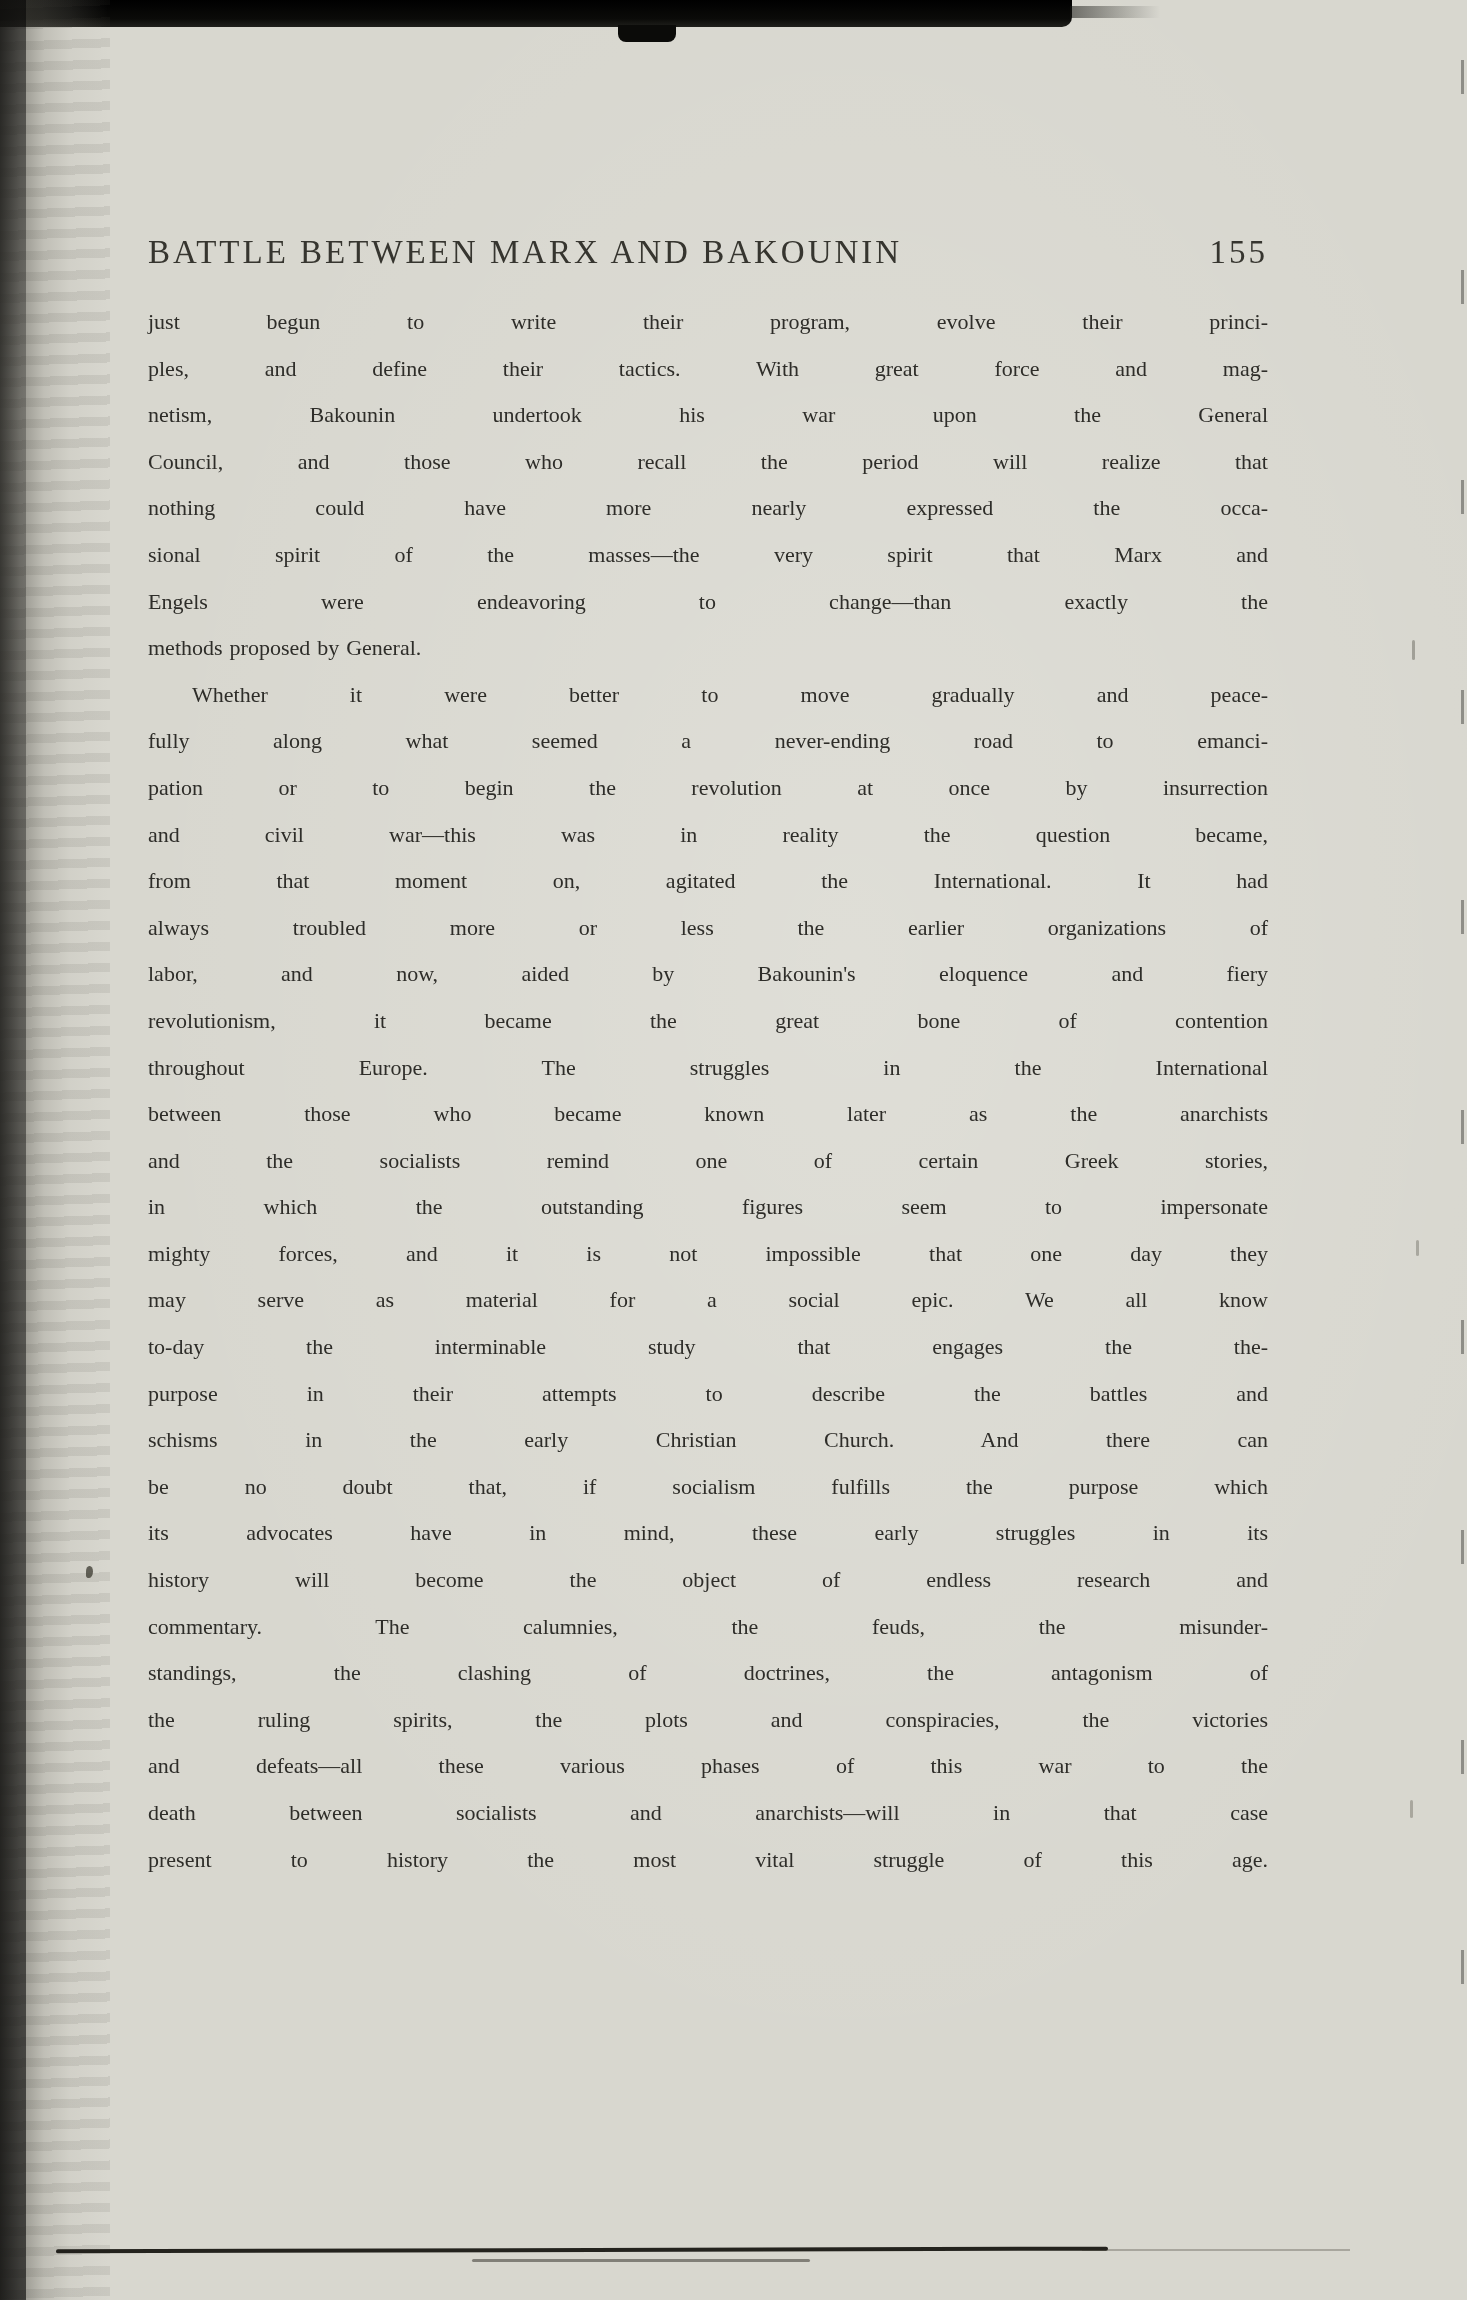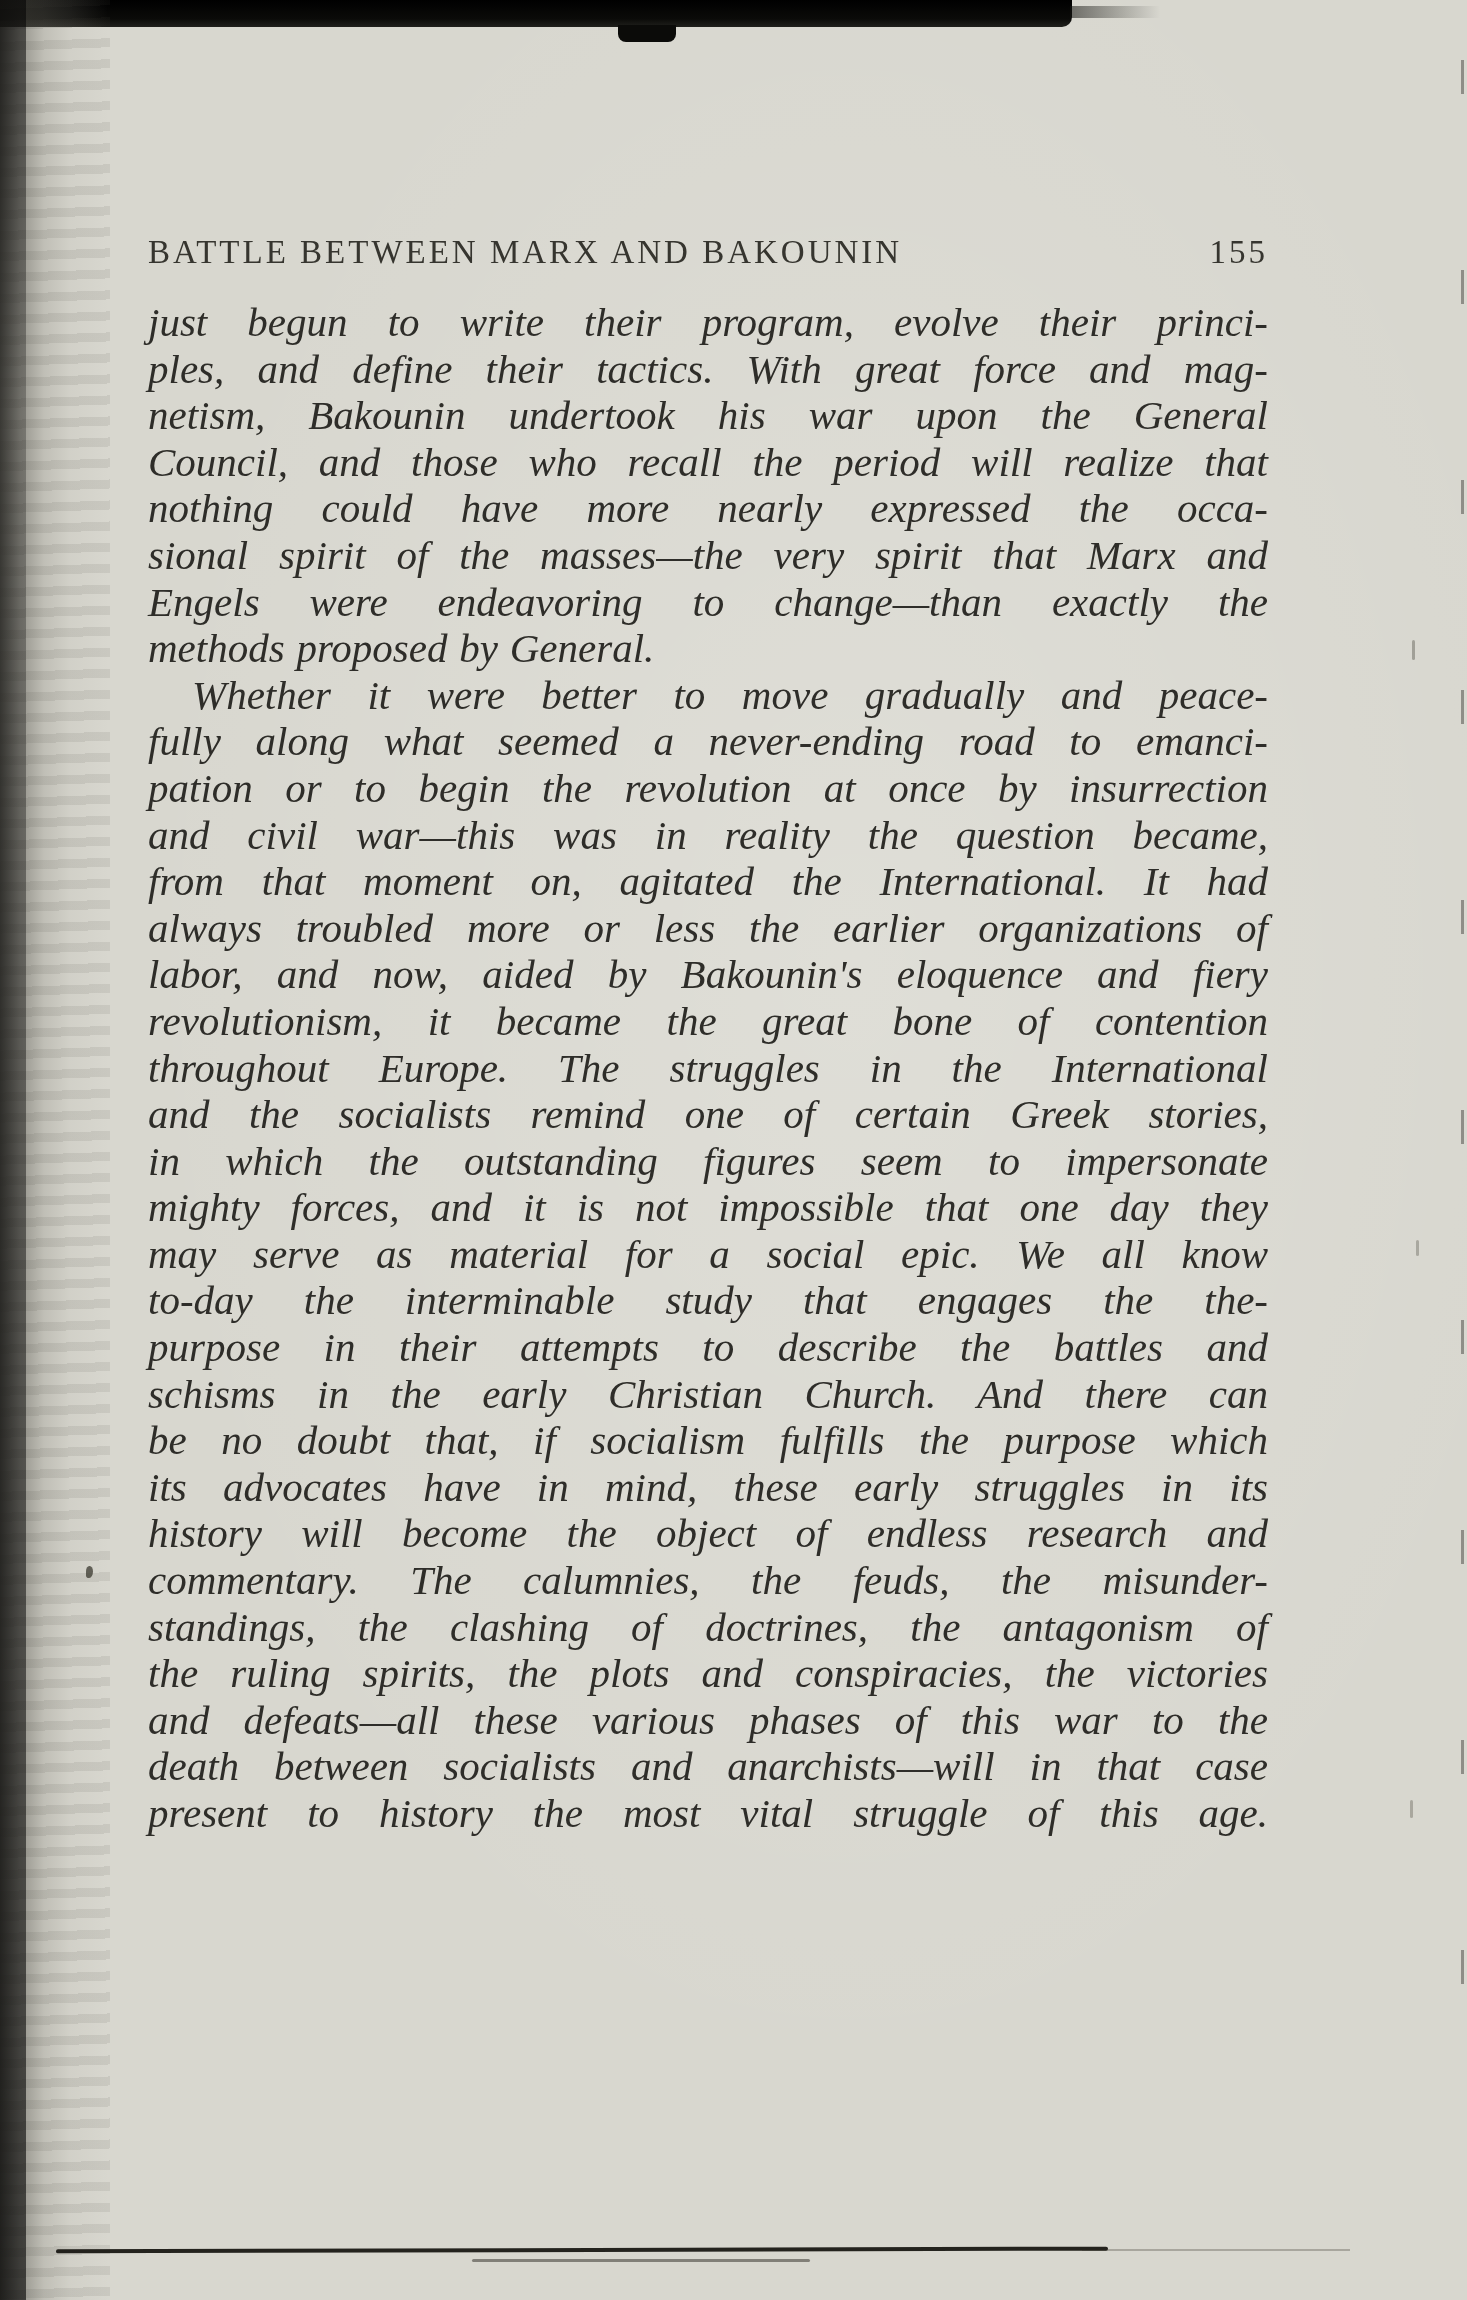--- a/index.html
+++ b/index.html
@@ -77,23 +77,22 @@
 
   
   .running-header{
     position:absolute;left:148px;top:234px;width:1120px;
     display:flex;justify-content:space-between;align-items:baseline;gap:38px;
     font-size:33px;letter-spacing:3px;color:#36352f;
     white-space:nowrap;
   }
   .page-body{
     position:absolute;left:148px;top:299px;width:1120px;
-    font-size:41px;line-height:46.6px;
+    font-size:22px;line-height:46.6px;
     word-spacing:1.5px;
-    font-style:italic;
   }
   .paragraph{margin:0;}
   .line{
     text-align:justify;
     text-align-last:justify;
     white-space:normal;
   }
   .line.no-just{text-align-last:left;}
   .line.indent{text-indent:44px;}
 </style>
@@ -132,20 +131,21 @@
       <div class="paragraph">
         <div class="line indent">Whether it were better to move gradually and peace-</div>
         <div class="line">fully along what seemed a never-ending road to emanci-</div>
         <div class="line">pation or to begin the revolution at once by insurrection</div>
         <div class="line">and civil war—this was in reality the question became,</div>
         <div class="line">from that moment on, agitated the International.  It had</div>
         <div class="line">always troubled more or less the earlier organizations of</div>
         <div class="line">labor, and now, aided by Bakounin's eloquence and fiery</div>
         <div class="line">revolutionism, it became the great bone of contention</div>
         <div class="line">throughout Europe.  The struggles in the International</div>
+        <div class="line">between those who became known later as the anarchists</div>
         <div class="line">and the socialists remind one of certain Greek stories,</div>
         <div class="line">in which the outstanding figures seem to impersonate</div>
         <div class="line">mighty forces, and it is not impossible that one day they</div>
         <div class="line">may serve as material for a social epic.  We all know</div>
         <div class="line">to-day the interminable study that engages the the-</div>
         <div class="line">purpose in their attempts to describe the battles and</div>
         <div class="line">schisms in the early Christian Church.  And there can</div>
         <div class="line">be no doubt that, if socialism fulfills the purpose which</div>
         <div class="line">its advocates have in mind, these early struggles in its</div>
         <div class="line">history will become the object of endless research and</div>

